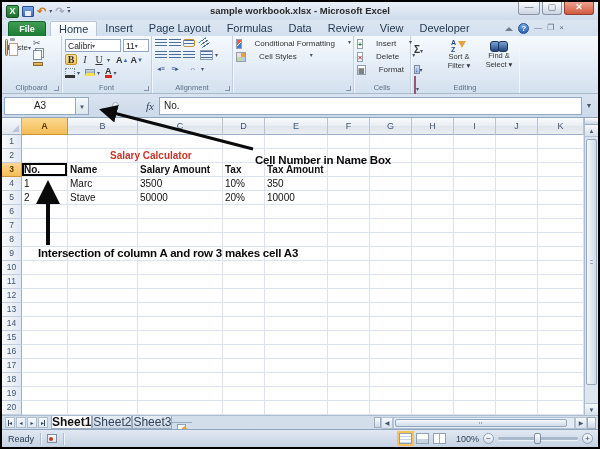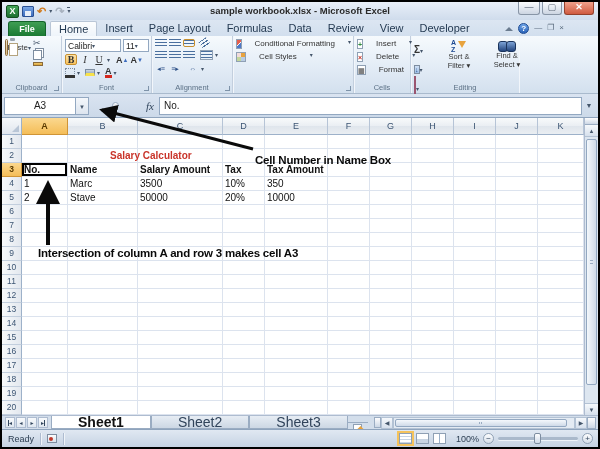--- a/index.html
+++ b/index.html
@@ -72,21 +72,21 @@
   .sic0{background:linear-gradient(135deg,#e55f4e 0 45%,#f4f7fb 45% 55%,#4e79c8 55%);}
   .sic1{background:linear-gradient(#4e79c8 0 30%,#fff 30%);}
   .sic2{background:conic-gradient(#e8a33d 0 25%,#b8cce4 0 50%,#c3d69b 0 75%,#f2dcdb 0);}
   .cic{width:10px;height:10px;border:1px solid #8fa0b4;background:#fff;position:relative;font-size:7px;font-weight:bold;text-align:center;line-height:9px;}
   .cic0{color:#2e8b3d;}.cic1{color:#c53327;}.cic2{color:#777;}
   
   .edit-left{display:flex;flex-direction:column;gap:1px;float:left;margin-right:3px;}
   .sigma{font-size:10px;font-weight:bold;color:#333;line-height:11px;}
   .fill-dn{width:9px;height:9px;background:linear-gradient(#cfe0f5,#9fc0e8);border:1px solid #7d8da0;font-size:7px;line-height:8px;text-align:center;color:#2c4f86;}
   .eraser{width:10px;height:6px;background:linear-gradient(#f7c9d8,#e790ae);border:1px solid #9a5570;transform:skewX(-20deg);}
-  .edit-big{display:flex;gap:10px;margin-left:26px;}
+  .edit-big{display:flex;gap:2px;margin-left:26px;}
   .ebtn{width:38px;display:flex;flex-direction:column;align-items:center;}
   .ebtn .lbl{font-size:7.5px;line-height:8.5px;text-align:center;color:#333;width:38px;}
   .azic{position:relative;width:16px;height:14px;font-size:7px;font-weight:bold;color:#1d4a92;line-height:7px;}
   .azic i{font-style:normal;position:absolute;left:0;}
   .azic i.z{top:7px;}
   .azic:after{content:"";position:absolute;right:1px;top:2px;border-left:4px solid transparent;border-right:4px solid transparent;border-top:7px solid #e8a33d;}
   .binoc{width:18px;height:13px;position:relative;}
   .binoc:before,.binoc:after{content:"";position:absolute;bottom:0;width:8px;height:9px;border-radius:3px;background:linear-gradient(#7ca2d6,#23457e);border:1px solid #1a335c;}
   .binoc:before{left:0;}.binoc:after{right:0;}
 
@@ -123,21 +123,21 @@
   .grip{position:absolute;left:3px;right:3px;top:50%;height:5px;margin-top:-2px;background:repeating-linear-gradient(to bottom,#9aacc2 0 1px,rgba(0,0,0,0) 1px 2.5px);}
   .vs-btn.dn{border-top:1px solid #b3c2d4;border-bottom:none;}
 
   
   .hrow{position:absolute;top:413px;left:0;width:596px;height:14px;background:#d3deeb;border-top:1px solid #aebcd0;display:flex;align-items:center;}
   .navs{display:flex;gap:1px;padding:0 3px;}
   .nav{width:10px;height:11px;background:linear-gradient(#f8fafc,#dfe7f0);border:1px solid #aebcd0;font-size:6px;color:#33475e;text-align:center;line-height:10px;display:flex;align-items:center;justify-content:center;gap:0;}
   .nav b{font-weight:normal;font-size:6px;}
   .nav .bar{width:1px;height:6px;background:#33475e;}
   .stabs{display:flex;align-items:stretch;height:13px;}
-  .stab{padding:0 26px;font-size:14px;color:#30435a;background:linear-gradient(#e7edf4,#ccd7e4);border:1px solid #9aacc2;border-top:none;line-height:12px;}
+  .stab{padding:0 0;font-size:12px;color:#30435a;background:linear-gradient(#e7edf4,#ccd7e4);border:1px solid #9aacc2;border-top:none;line-height:12px;}
   .stab.active{background:#fff;font-weight:bold;color:#111;}
   .ins-tab{width:20px;background:linear-gradient(#e7edf4,#ccd7e4);border:1px solid #9aacc2;border-top:none;position:relative;}
   .ins-tab:before{content:"";position:absolute;left:4px;top:2px;width:7px;height:8px;background:#fff;border:1px solid #8fa0b4;}
   .ins-tab:after{content:"";position:absolute;left:9px;top:5px;width:5px;height:5px;background:#e8a33d;transform:rotate(45deg);}
   .hspacer{flex:1;}
   .h-split{width:7px;height:11px;background:linear-gradient(#fdfdfe,#ccd7e5);border:1px solid #9aacc2;}
   .h-btn{width:12px;height:12px;background:linear-gradient(#f6f9fc,#d6e0ec);border:1px solid #b3c2d4;font-size:6px;color:#44566b;text-align:center;line-height:11px;}
   .h-track{width:182px;height:12px;position:relative;background:#e4ebf3;border:1px solid #b3c2d4;}
   .h-thumb{position:absolute;top:1px;bottom:1px;left:1px;width:172px;background:linear-gradient(#f4f8fc,#cfdae8);border:1px solid #93a8c1;border-radius:2px;}
   .hgrip{position:absolute;top:2px;bottom:2px;left:50%;width:5px;margin-left:-2px;background:repeating-linear-gradient(90deg,#9aacc2 0 1px,rgba(0,0,0,0) 1px 2.5px);}

